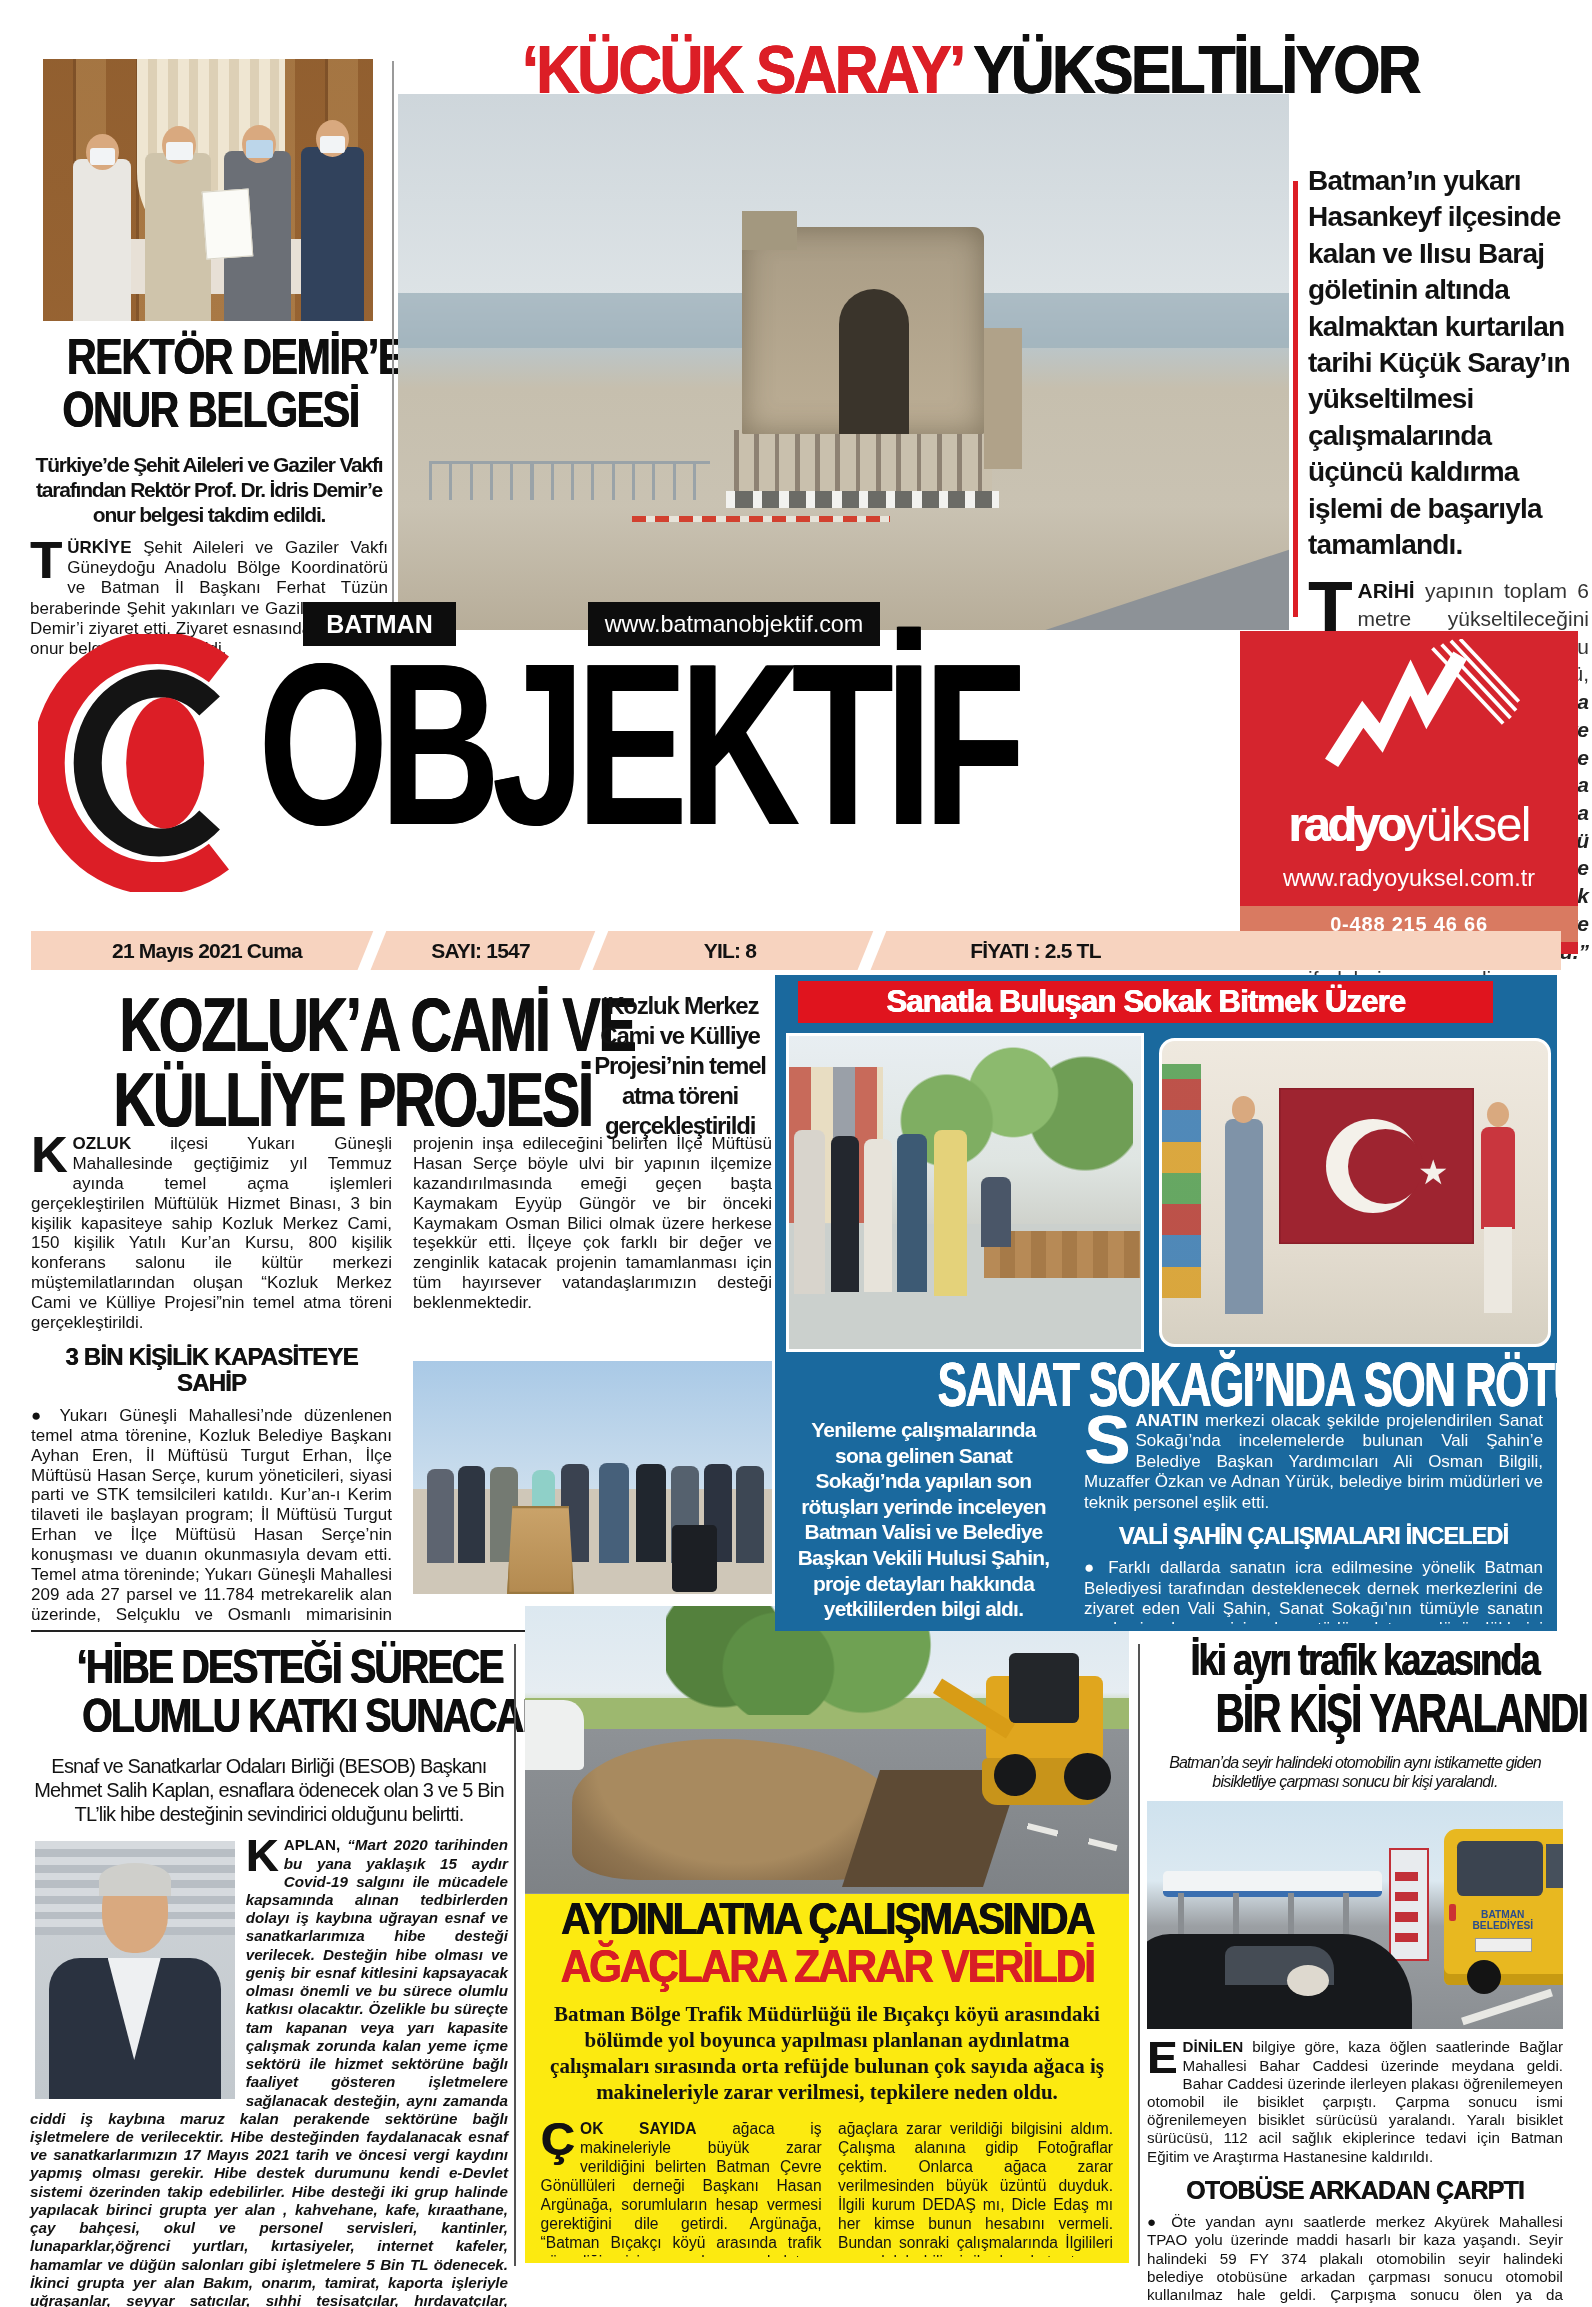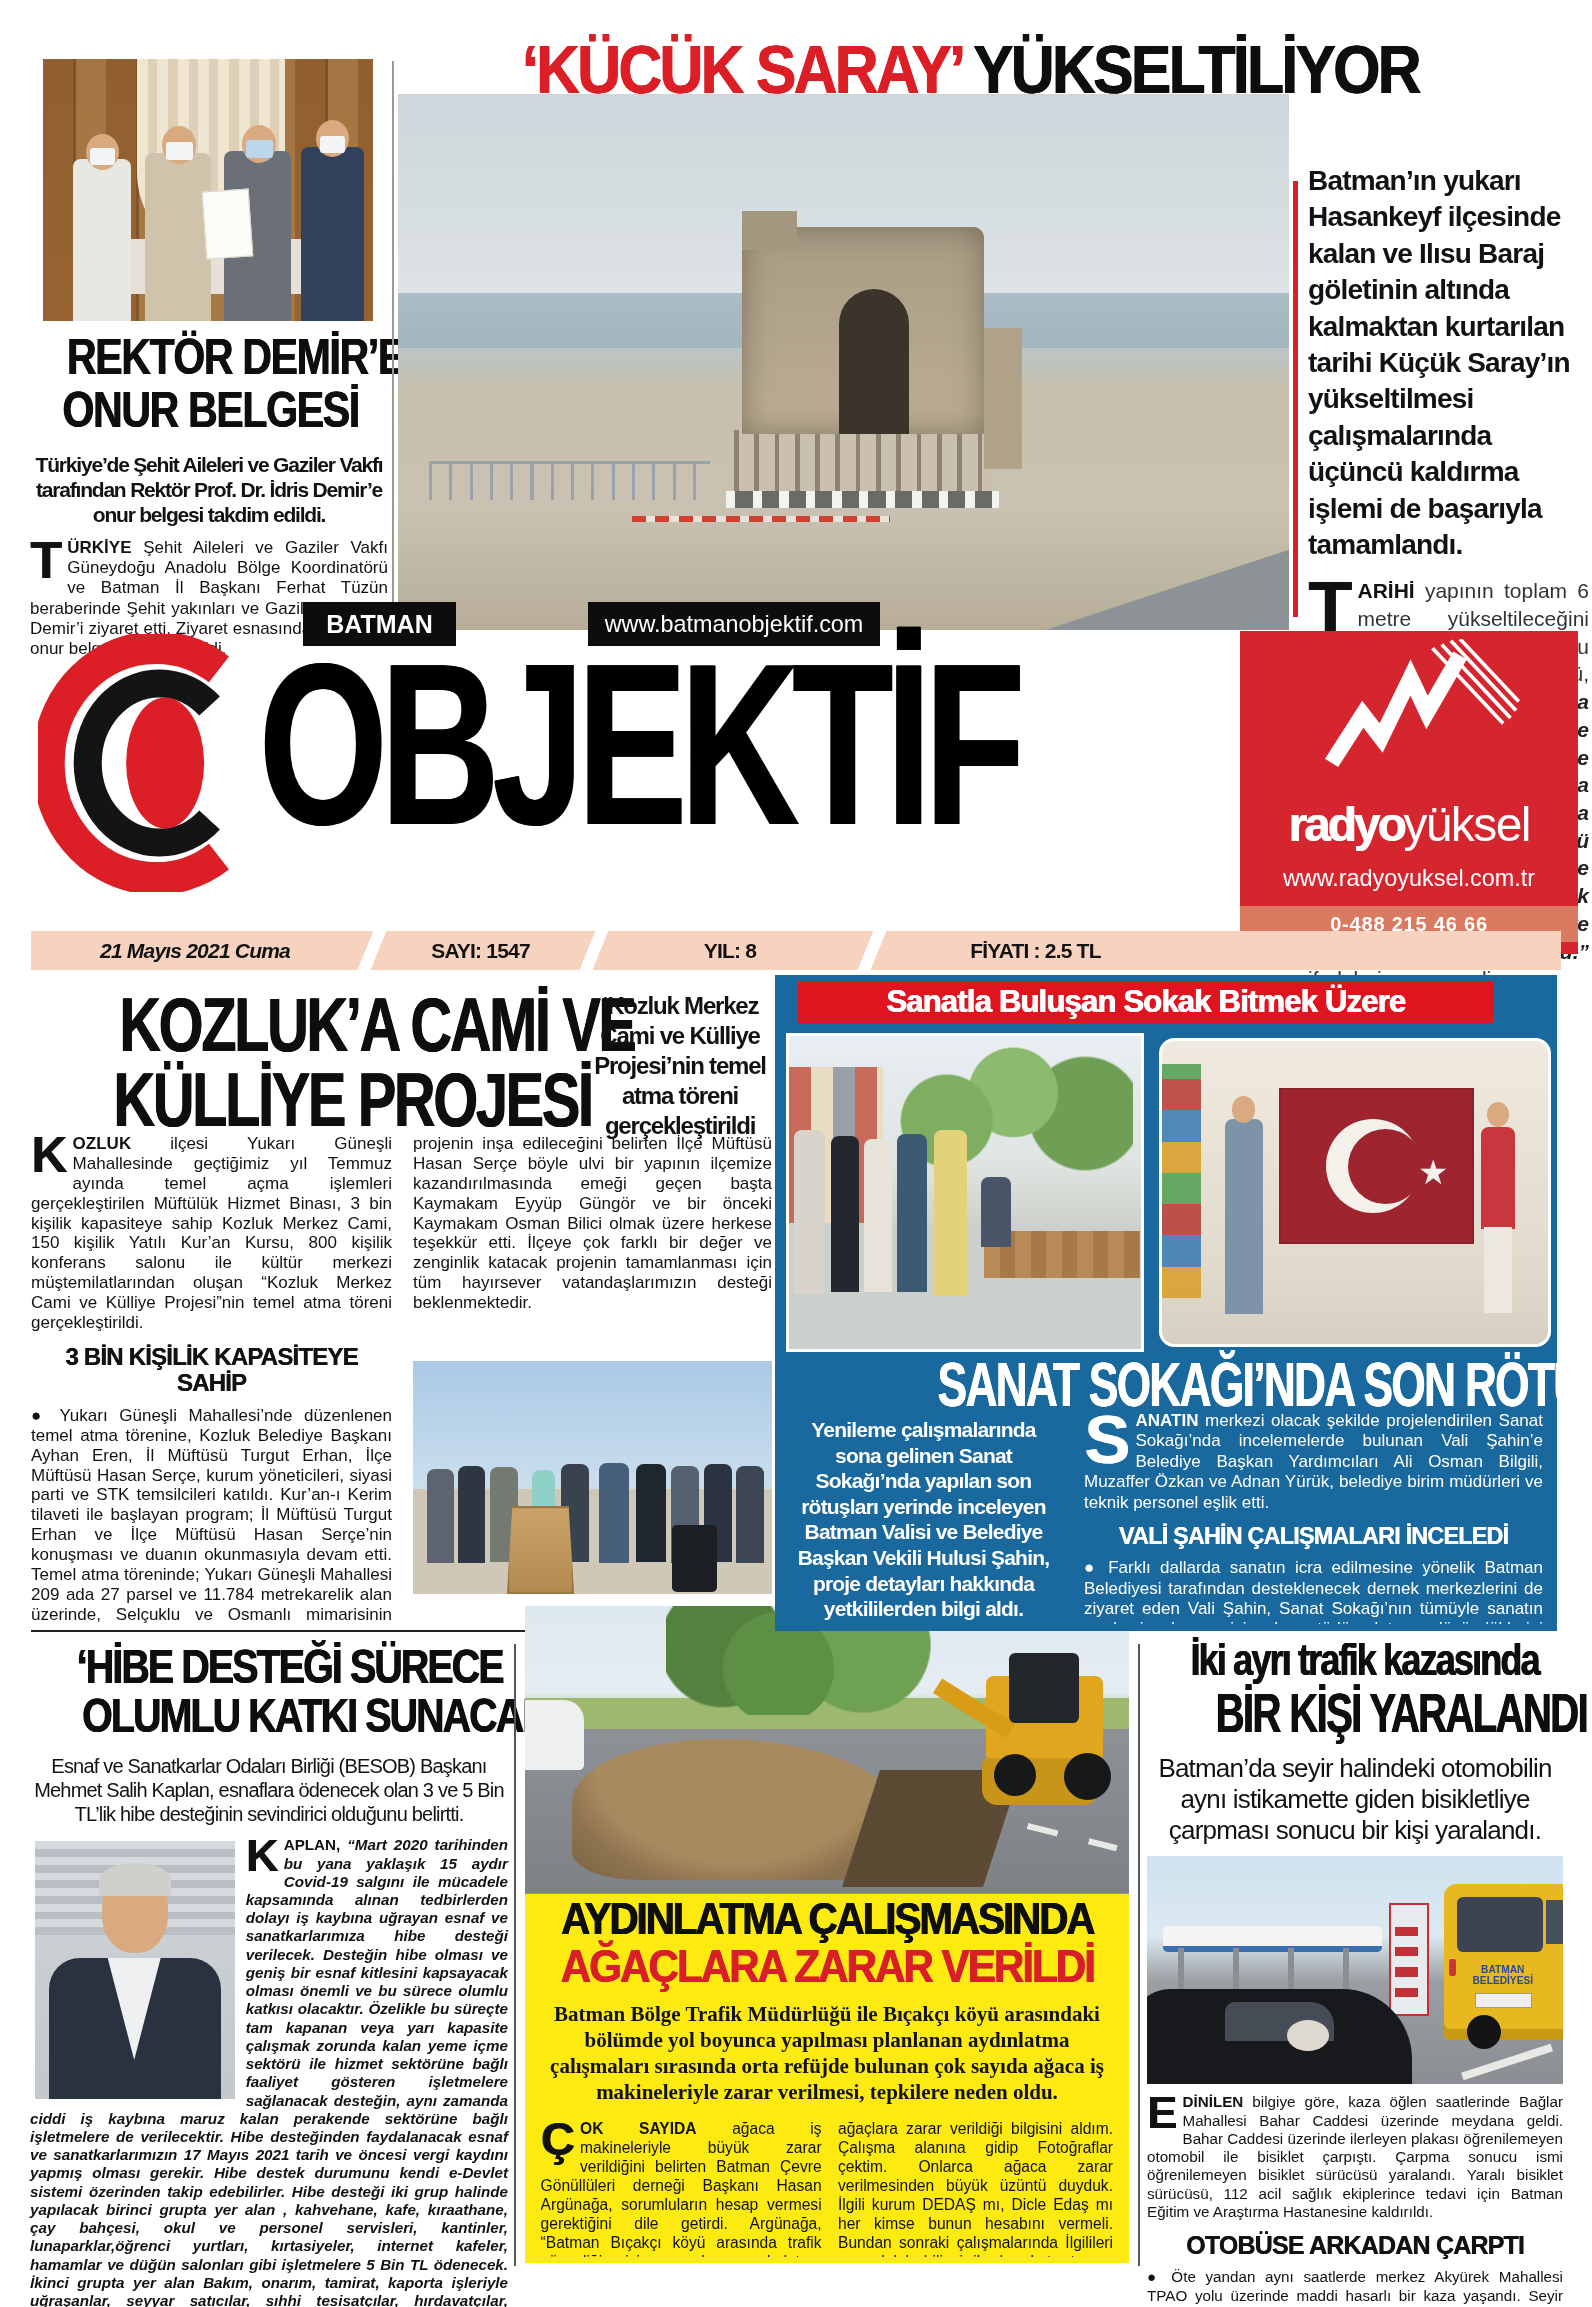--- a/index.html
+++ b/index.html
@@ -144,21 +144,21 @@
     <div class="abs" style="left:0;top:166px;width:100%;text-align:center;color:#fff;">
       <span style="font-size:48px;font-weight:bold;letter-spacing:-3.1px;text-shadow:0.8px 0 #fff;">radyo</span><span style="font-size:48px;letter-spacing:-1.6px;">yüksel</span>
     </div>
     <div class="abs" style="left:0;top:234px;width:100%;text-align:center;color:#fff;font-size:23.4px;">www.radyoyuksel.com.tr</div>
     <div class="phonebar" style="left:0;top:275px;width:100%;height:36px;">
       <span>0-488 215 46 66</span>
     </div>
   </div>
 
   <div class="datebar" style="left:31px;top:931px;width:1530px;height:39px;z-index:0;">
-    <div class="datecell" style="left:0;width:328px;font-style:italic;">
+    <div class="datecell" style="left:12px;width:328px;">
       <span>21 Mayıs 2021 Cuma</span>
       </div>
     <div class="slash" style="left:334px;"></div>
     <div class="datecell" style="left:348px;width:203px;">
       <span>SAYI: 1547</span>
       </div>
     <div class="slash" style="left:556px;"></div>
     <div class="datecell" style="left:570px;width:258px;">
       <span>YIL: 8</span>
       </div>
@@ -309,21 +309,21 @@
       <span class="drop" style="font-size:47px;">Ç</span><span class="lead">OK SAYIDA</span><span> ağaca iş makineleriyle büyük zarar verildiğini belirten Batman Çevre Gönüllüleri derneği Başkanı Hasan Argünağa, sorumluların hesap vermesi gerektiğini dile getirdi. Argünağa, “Batman Bıçakçı köyü arasında trafik güvenliği için yapılan aydınlatma çalışmaları nedeniyle orta refüjlerdeki</span>
     </div>
     <div class="abs body just" style="left:313px;top:225px;width:275px;height:138px;font-size:15.6px;line-height:1.22;overflow:hidden;">ağaçlara zarar verildiği bilgisini aldım. Çalışma alanına gidip Fotoğraflar çektim. Onlarca ağaca zarar verilmesinden büyük üzüntü duyduk. İlgili kurum DEDAŞ mı, Dicle Edaş mı her kimse bunun hesabını vermeli. Bundan sonraki çalışmalarında İlgilileri sorumluluk bilinci ile hareket etmeye davet ediyoruz” dedi.</div>
   </div>
 
   <div class="vline" style="left:1138px;top:1644px;height:622px;background:#555;"></div>
 
   <section class="abs" style="left:1147px;top:1634px;width:416px;">
     <div class="center"><span class="hl cond" style="font-size:45px;transform:scaleX(.8);letter-spacing:-2.3px;">İki ayrı trafik kazasında</span></div>
     <div class="center" style="margin-top:-4.7px;"><span class="hl cond" style="font-size:55px;transform:scaleX(.73);letter-spacing:-2.3px;">BİR KİŞİ YARALANDI</span></div>
-    <p class="sub" style="font-size:26px;line-height:1.2;margin:7.8px 0 9.4px 0;font-weight:normal;letter-spacing:-0.8px;">Batman’da seyir halindeki otomobilin aynı istikamette giden bisikletliye çarpması sonucu bir kişi yaralandı.</p>
+    <p class="sub" style="font-size:16px;line-height:1.2;margin:7.8px 0 9.4px 0;font-weight:normal;letter-spacing:-0.8px;font-style:italic;">Batman’da seyir halindeki otomobilin aynı istikamette giden bisikletliye çarpması sonucu bir kişi yaralandı.</p>
 
     <div class="photo" style="position:relative;width:416px;height:228px;background:linear-gradient(180deg,#cfe2ee 0%,#dce9f1 35%,#9b9fa3 55%,#8a8e92 100%);">
       <div class="abs" style="left:15.6px;top:70px;width:219px;height:20.3px;background:#f2f4f5;border-bottom:6.3px solid #3a6fb0;border-radius:4.7px;"></div>
       <div class="abs" style="left:31px;top:92px;width:188px;height:47px;
            background:repeating-linear-gradient(90deg,#8a8e92 0 6.3px,transparent 6.3px 55px);"></div>
       <div class="abs" style="left:242px;top:47px;width:36px;height:109px;background:#e8ebee;border:2.3px solid #c23038;"></div>
       <div class="abs" style="left:248px;top:63px;width:23.4px;height:78px;
            background:repeating-linear-gradient(0deg,#c23038 0 9.4px,#e8ebee 9.4px 20.3px);"></div>
       <div class="abs" style="left:297px;top:28px;width:234px;height:156px;background:#E8B820;border-radius:12.5px 7.8px 6.3px 6.3px;box-shadow:inset 0 -11px 0 #c79a12;">
         <div class="abs" style="left:12.5px;top:12.5px;width:86px;height:55px;background:#3b4document450;background:#3b4450;border-radius:6.3px;"></div>

